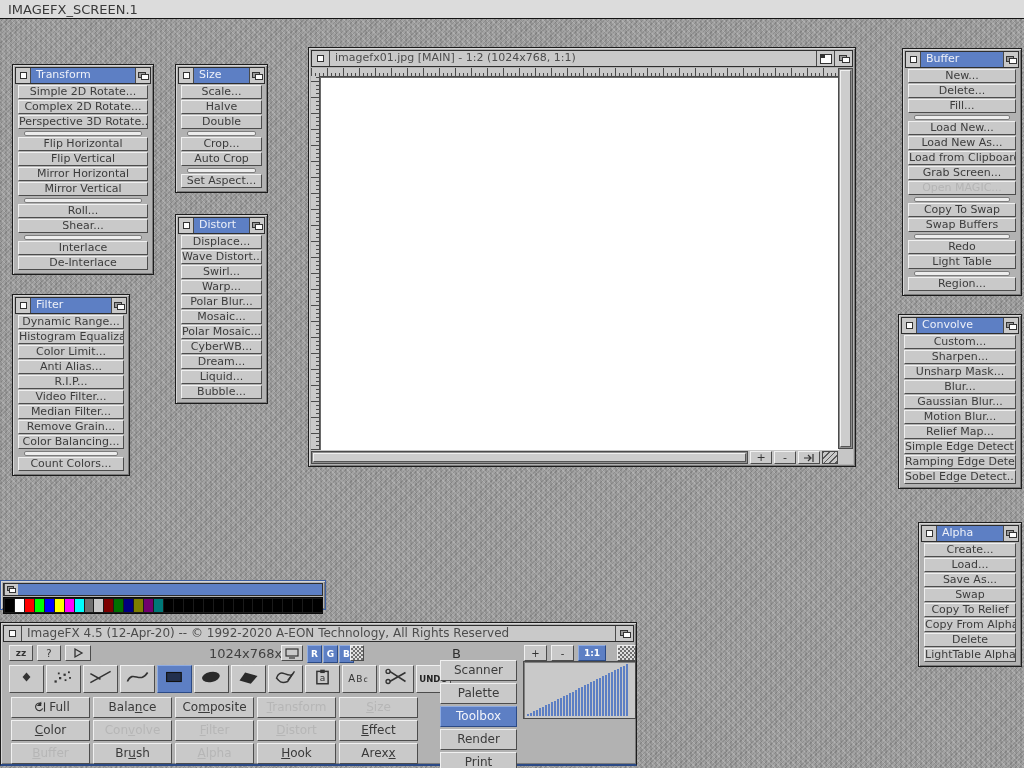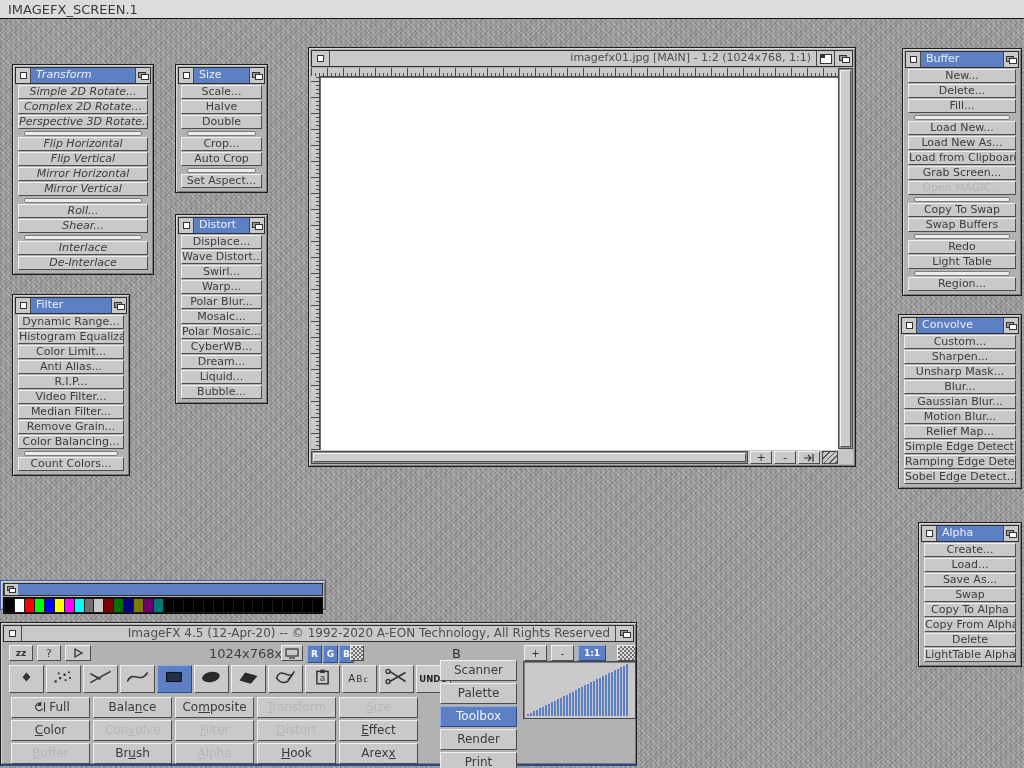--- a/index.html
+++ b/index.html
@@ -12,21 +12,21 @@
       repeating-linear-gradient(-45deg, rgba(0,0,0,.12) 0 1px, rgba(0,0,0,0) 1px 3px),
       repeating-linear-gradient(90deg, rgba(0,0,0,.05) 0 2px, rgba(255,255,255,.06) 2px 5px);
   }
   
   .screenbar{position:absolute;left:0;top:0;width:1024px;height:19px;background:#dcdcdc;
     border-bottom:1px solid #141414;color:#3a3a3a;font-size:13px;line-height:19px;padding-left:8px;box-sizing:border-box;}
   
   .win{position:absolute;background:#b2b2b2;border:1px solid #1c1c1c;padding:2px;box-sizing:border-box;
     box-shadow:inset 1px 1px 0 #d6d6d6, inset -1px -1px 0 #7a7a7a;}
   .tbar{height:15px;display:flex;align-items:stretch;background:#5d7fc4;border:1px solid #2e2e2e;margin-bottom:1px;}
-  .tbar.gray{background:#c9c9c9;text-align:right;}
+  .tbar.gray{background:#c9c9c9;}
   .tbar .ttext{flex:1;color:#eef0f8;font-size:11px;line-height:14px;padding:0 5px;white-space:nowrap;overflow:hidden;}
   .tbar.gray .ttext{color:#4c4c4c;}
   .gad{width:17px;background:#c9c9c9;display:flex;align-items:center;justify-content:center;
     border-right:1px solid #4a4a4a;flex:0 0 auto;}
   .gad.right{border-right:none;border-left:1px solid #4a4a4a;}
   .gad .sq{width:5px;height:5px;background:#fdfdfd;border:1px solid #333;}
   .depth{position:relative;width:10px;height:8px;}
   .depth i{position:absolute;display:block;border:1px solid #333;}
   .depth i.b{left:0;top:0;width:6px;height:4px;background:#9a9a9a;}
   .depth i.f{left:3px;top:2px;width:6px;height:4px;background:#fdfdfd;}
@@ -90,21 +90,21 @@
   .full-icon svg{display:block;}
 </style>
 </head>
 <body>
 
 <div class="screenbar">
   <span>IMAGEFX_SCREEN.1</span>
 </div>
 
 <div id="panels">
-    <div class="win" style="left: 12px; top: 64px; width: 142px; font-style: italic;">
+    <div class="win" style="left: 12px; top: 64px; width: 142px;">
       <div class="tbar">
        <span class="gad" style="width:14px;">
           <span class="sq"></span>
         </span>
        <span class="ttext">Transform</span>
        <span class="gad right" style="width:14px;">
           <span class="depth">
             <i class="b"></i>
             <i class="f"></i>
           </span>
@@ -268,21 +268,21 @@
           <span class="depth">
             <i class="b"></i>
             <i class="f"></i>
           </span>
         </span>
      </div>
       <div class="pbtn">Create...</div>
       <div class="pbtn">Load...</div>
       <div class="pbtn">Save As...</div>
       <div class="pbtn">Swap</div>
-      <div class="pbtn">Copy To Alpha</div>
+      <div class="pbtn">Copy To Relief</div>
       <div class="pbtn">Copy From Alpha</div>
       <div class="pbtn">Delete</div>
       <div class="pbtn">LightTable Alpha</div>
       <div style="height: 2px;"></div>
     </div>
   </div>
 
 <div class="win" id="main-window" style="left:308px;top:47px;width:548px;height:420px;">
   <div class="tbar gray">
     <span class="gad">

